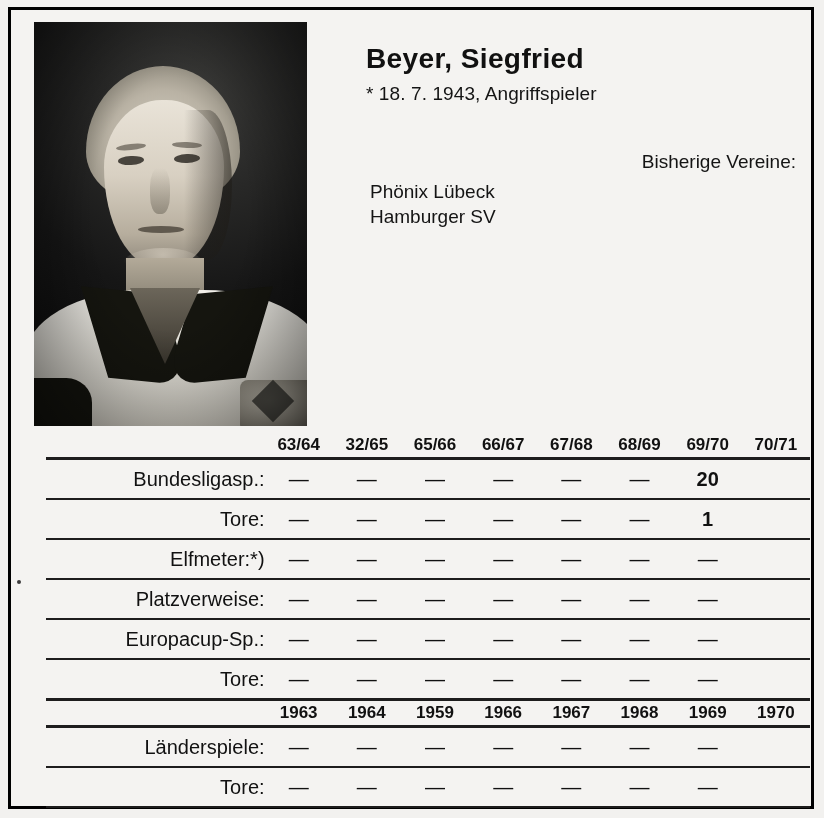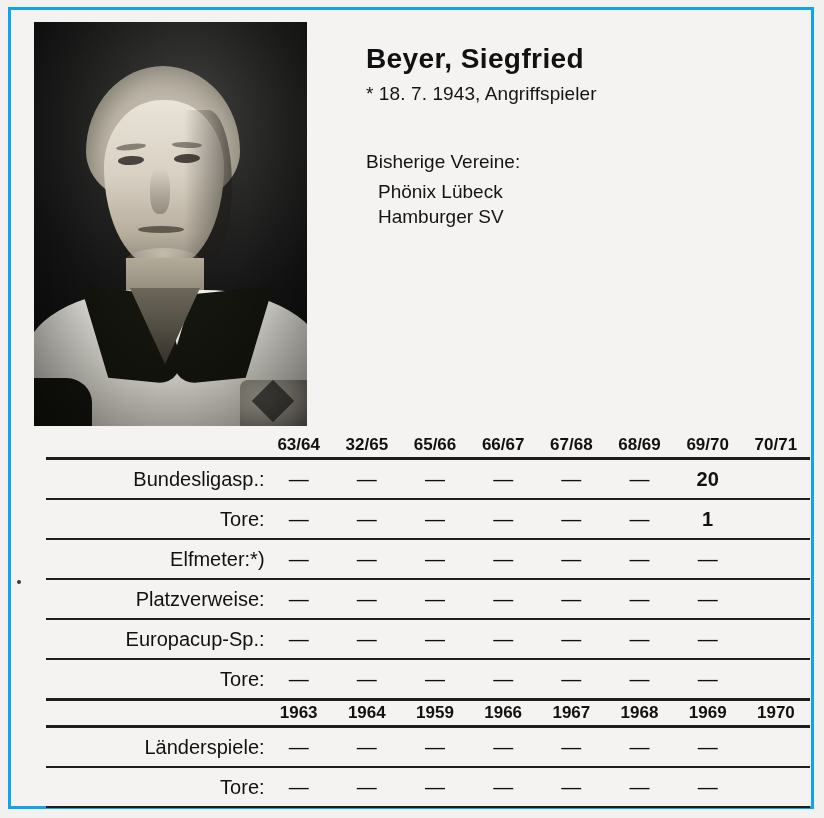--- a/index.html
+++ b/index.html
@@ -18,21 +18,21 @@
     background: #f2f1ef;
     box-sizing: border-box;
     overflow: hidden;
   }
   .card {
     position: absolute;
     left: 8px;
     top: 7px;
     width: 806px;
     height: 802px;
-    border: 3px solid #0ea5e9;
+    border: 3px solid #000000;
     background: #f4f3f1;
     box-sizing: border-box;
   }
   
   .photo {
     position: absolute;
     left: 23px;
     top: 12px;
     width: 273px;
     height: 404px;
@@ -185,25 +185,26 @@
   .born {
     font-size: 19px;
     color: #141414;
     margin: 0;
     letter-spacing: .1px;
   }
   .clubs-head {
     font-size: 19px;
     color: #141414;
     margin: 46px 0 8px 0;
+    text-align: right;
   }
   .club {
     font-size: 19px;
     color: #141414;
-    margin: 0 0 3px 12px;
+    margin: 0 0 3px 4px;
   }
   
   .stats {
     position: absolute;
     left: 23px;
     top: 423px;
     width: 764px;
   }
   table.stat {
     border-collapse: collapse;

